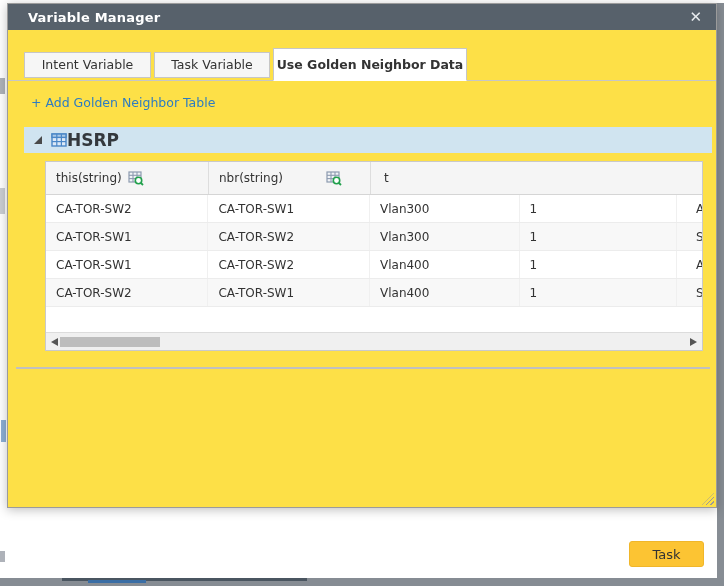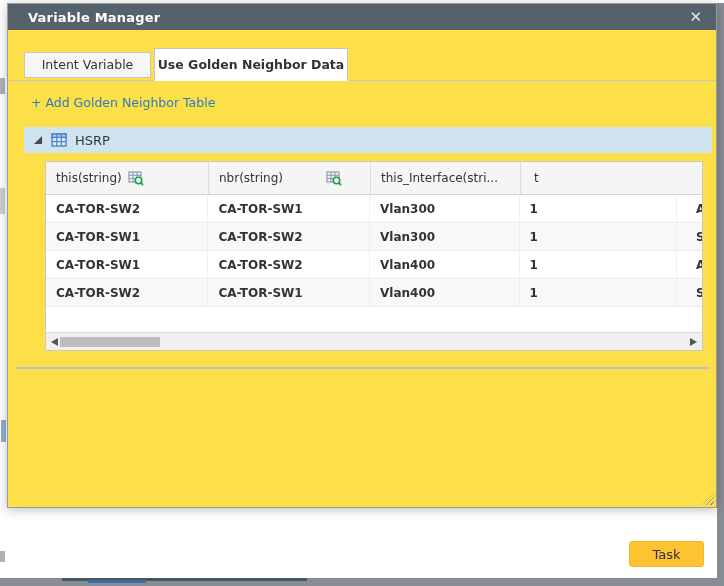--- a/index.html
+++ b/index.html
@@ -33,29 +33,29 @@
 
   
   .add-link { position:absolute; left:23px; top:91px; font-size:12.5px; color:#2e7cc1; cursor:pointer;text-align:right; }
 
   
   .treebar { position:absolute; left:16px; top:123px; width:688px; height:26px; background:#d0e4f0;
              display:flex; align-items:center; cursor:pointer; }
   .tri-expanded { width:8px; height:8px; background:#4a4a4a; margin-left:10px;
                   clip-path:polygon(100% 0, 100% 100%, 0 100%); }
   .tbl-icon { margin-left:9px; display:inline-flex; }
-  .treebar .tname { margin-left:8px; font-size:13px; font-weight:400; color:#33383d; }
+  .treebar .tname { font-size:17px; font-weight:700; color:#33383d; }
 
   
   .grid { position:absolute; left:37px; top:157px; width:658px; height:190px;
           border:1px solid #c9c9c9; background:#ffffff; overflow:hidden; }
   .gh-row { display:flex; height:33px; background:#f5f5f5; border-bottom:1px solid #d5d5d5; }
   .gh-cell { display:flex; align-items:center; gap:6px; padding-left:10px; font-size:12px; color:#333;
              border-right:1px solid #dddddd; overflow:hidden; white-space:nowrap; cursor:pointer; }
-  .g-row { display:flex; height:28px; border-bottom:1px solid #ececec; background:#ffffff;font-weight:bold; }
+  .g-row { display:flex; height:28px; border-bottom:1px solid #ececec; background:#ffffff; }
   .g-row.alt { background:#f8f8f8; }
   .g-cell { display:flex; align-items:center; padding-left:10px; font-size:12px; color:#333;
             border-right:1px solid #f0f0f0; overflow:hidden; white-space:nowrap; }
   .c1 { width:163px;text-align:center; } .c2 { width:162px;gap:43px; } .c3 { width:150px; } .c4 { width:158px; }
   .c5 { width:25px; border-right:none; }
   .gh-cell.c5 { padding-left:13px; }
   .g-cell.c5 { padding-left:19px; }
   .lookup-icon { flex:0 0 auto; display:inline-flex; }
 
   
@@ -94,20 +94,23 @@
 
     <div class="titlebar">
       <span class="title">Variable Manager</span>
       <span class="close-x">✕</span>
     </div>
 
     <div class="tabline"></div>
     <div class="tabs">
       <div class="tab t1">
         <span>Intent Variable</span>
+      </div>
+      <div class="tab t3">
+        <span>Task Variable</span>
       </div>
       <div class="tab t4 active">
         <span>Use Golden Neighbor Data</span>
       </div>
     </div>
 
     <div class="add-link">+ Add Golden Neighbor Table</div>
 
     <div class="treebar">
       <span class="tri-expanded"></span>
@@ -146,23 +149,20 @@
               <rect x="1" y="1" width="12" height="10" fill="#f2f4f7" stroke="#8d9bb0" stroke-width="1.2"></rect>
               <line x1="1" y1="4.3" x2="13" y2="4.3" stroke="#8d9bb0" stroke-width="1.1"></line>
               <line x1="1" y1="7.6" x2="13" y2="7.6" stroke="#8d9bb0" stroke-width="1.1"></line>
               <line x1="5" y1="1" x2="5" y2="11" stroke="#8d9bb0" stroke-width="1.1"></line>
               <line x1="9" y1="1" x2="9" y2="11" stroke="#8d9bb0" stroke-width="1.1"></line>
               <circle cx="10.5" cy="9.5" r="3.2" fill="#ffffff" stroke="#21a04c" stroke-width="1.6"></circle>
               <line x1="12.8" y1="11.8" x2="15" y2="14" stroke="#21a04c" stroke-width="1.8"></line>
             </svg>
           </span>
         </div>
-        <div class="gh-cell c3">
-          <span>this_Interface(stri...</span>
-        </div>
         <div class="gh-cell c5">
           <span>t</span>
         </div>
       </div>
 
       <div class="g-row">
         <div class="g-cell c1">CA-TOR-SW2</div>
         <div class="g-cell c2">CA-TOR-SW1</div>
         <div class="g-cell c3">Vlan300</div>
         <div class="g-cell c4">1</div>

